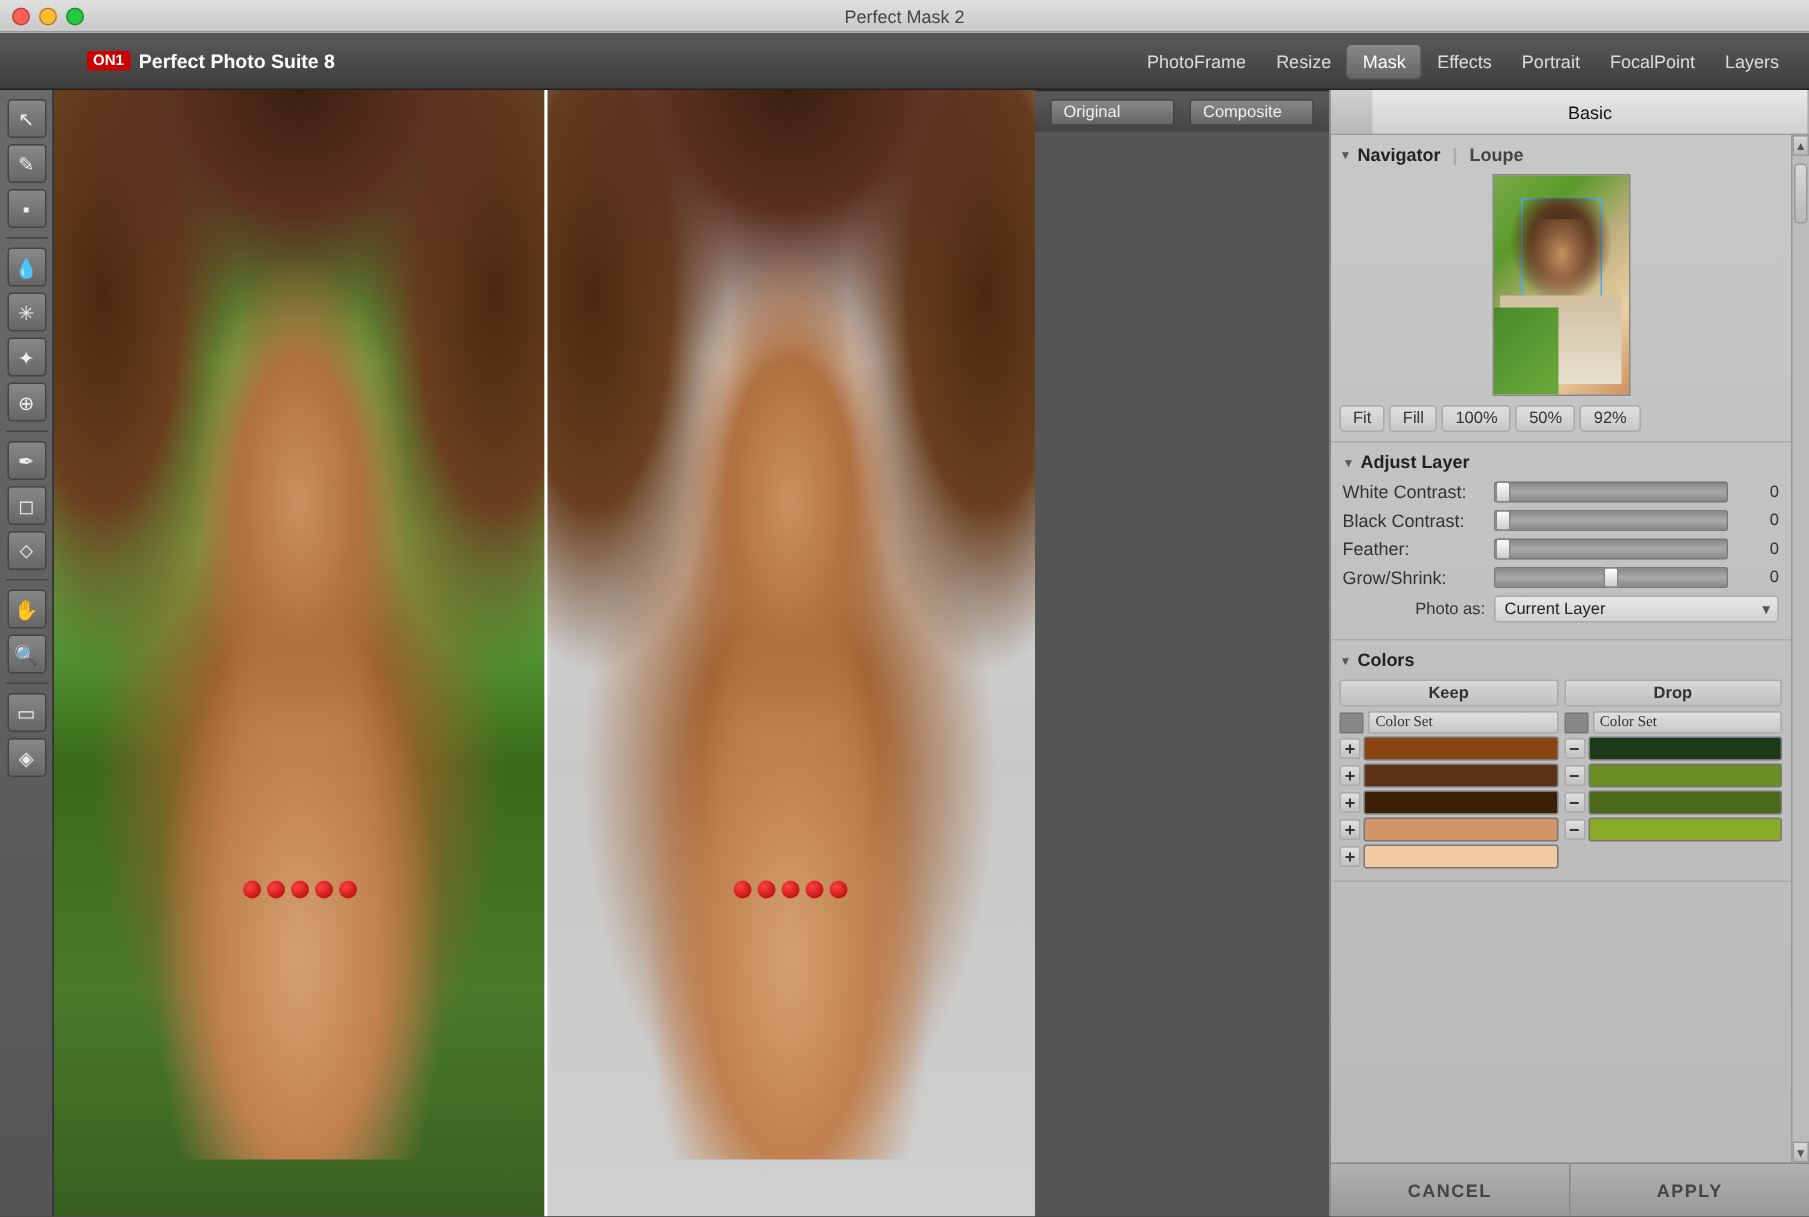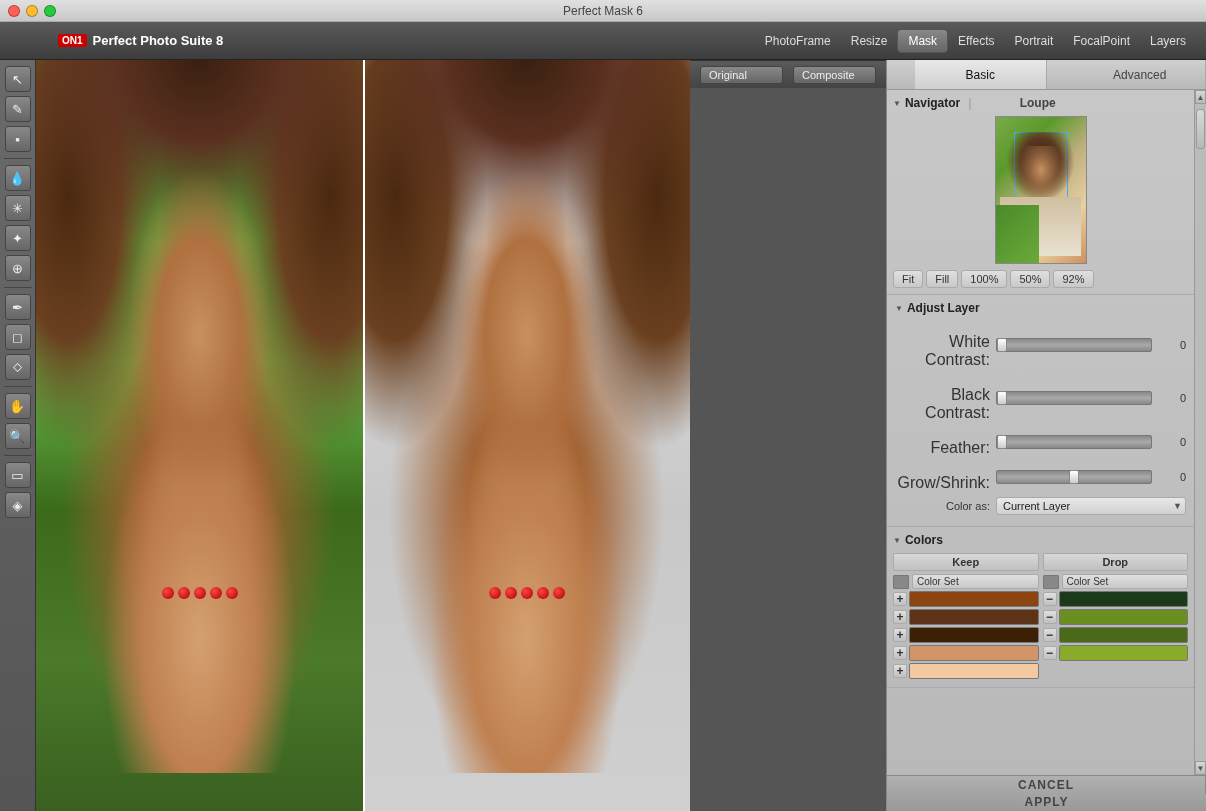--- a/index.html
+++ b/index.html
@@ -226,21 +226,21 @@
     }
     .nav-header {
       display: flex;
       align-items: center;
       gap: 4px;
       margin-bottom: 6px;
       font-weight: 600;
       font-size: 12px;
     }
     .nav-sep { color: #aaa; margin: 0 4px; }
-    .nav-loupe { color: #444; font-size: 12px; cursor: pointer; margin-left: 40px; }
+    .nav-loupe { color: #444; font-size: 12px; cursor: pointer; }
     .nav-thumb {
       width: 92px;
       height: 148px;
       background: linear-gradient(135deg, #7aaa4a, #5a9a2a, #c0b080, #e8d0a0, #d09060);
       margin: 0 auto;
       border: 1px solid #888;
       position: relative;
       overflow: hidden;
     }
     .nav-thumb-overlay {
@@ -267,26 +267,24 @@
     }
 
     
     .adjust-row {
       display: flex;
       align-items: center;
       margin-bottom: 5px;
       gap: 6px;
     }
     .adjust-label {
-      text-align: right;
       width: 95px;
-      font-size: 16px;
+      font-size: 12px;
       color: #333;
       flex-shrink: 0;
-      margin-top: 12px;
     }
     .adjust-slider {
       flex: 1;
       height: 14px;
       background: linear-gradient(to bottom, #888, #aaa, #888);
       border-radius: 2px;
       border: 1px solid #777;
       position: relative;
       cursor: pointer;
     }
@@ -383,20 +381,21 @@
     .color-set-label {
       font-size: 10px;
       color: #333;
       flex: 1;
       background: linear-gradient(to bottom, #e0e0e0, #c8c8c8);
       border: 1px solid #aaa;
       padding: 1px 4px;
       border-radius: 2px;
       display: flex;
       align-items: center;
+      font-family: Liberation Serif, serif;
     }
     .color-bar-row {
       display: flex;
       align-items: center;
       gap: 2px;
       margin-bottom: 2px;
     }
     .color-pm {
       width: 14px;
       height: 14px;
@@ -418,21 +417,20 @@
       border: 1px solid #777;
       border-radius: 2px;
     }
 
     
     #panel-bottom {
       height: 36px;
       background: linear-gradient(to bottom, #b0b0b0, #999);
       border-top: 1px solid #888;
       display: flex;
-      flex-direction: column;
     }
     .bottom-btn {
       flex: 1;
       background: transparent;
       border: none;
       border-right: 1px solid #888;
       font-size: 12px;
       font-weight: bold;
       color: #444;
       cursor: pointer;
@@ -552,21 +550,21 @@
   </style>
 </head>
 <body>
 
 <div id="titlebar">
   <div class="window-controls">
     <div class="wc-btn wc-close"></div>
     <div class="wc-btn wc-min"></div>
     <div class="wc-btn wc-max"></div>
   </div>
-  <span class="title">Perfect Mask 6</span>
+  <span class="title">Perfect Mask 2</span>
 </div>
 
 <div id="menubar">
   <div class="app-logo">
     <span class="logo-badge">ON1</span>
     <span>Perfect Photo Suite 8</span>
   </div>
   <div class="menu-spacer"></div>
 
   <button class="menu-btn">PhotoFrame</button>
@@ -647,23 +645,20 @@
       </select>
     </div>
   </div>
 
   <div id="right-panel">
 
     <div id="panel-tabs">
       <div class="panel-tab active">
         <span>Basic</span>
       </div>
-      <div class="panel-tab">
-        <span>Advanced</span>
-      </div>
     </div>
 
     <div style="display:flex; flex:1; overflow:hidden;">
       <div id="panel-content">
 
         <div id="navigator-section" class="section">
           <div class="nav-header">
             <span class="section-arrow">▼</span>
             <span>Navigator</span>
             <span class="nav-sep">|</span>
@@ -721,21 +716,21 @@
           <div class="adjust-row">
             <span class="adjust-label">Grow/Shrink:</span>
             <div class="adjust-slider">
               <div class="slider-thumb" style="left: calc(50% - 5px);"></div>
             </div>
             <span class="adjust-value">0</span>
           </div>
 
 
           <div class="apply-row">
-            <span class="apply-label">Color as:</span>
+            <span class="apply-label">Photo as:</span>
             <div class="apply-select-wrap">
               <select class="apply-select">
                 <option>Current Layer</option>
                 <option>New Layer</option>
                 <option>Mask</option>
               </select>
               <span class="select-arrow">▼</span>
             </div>
           </div>
         </div>

